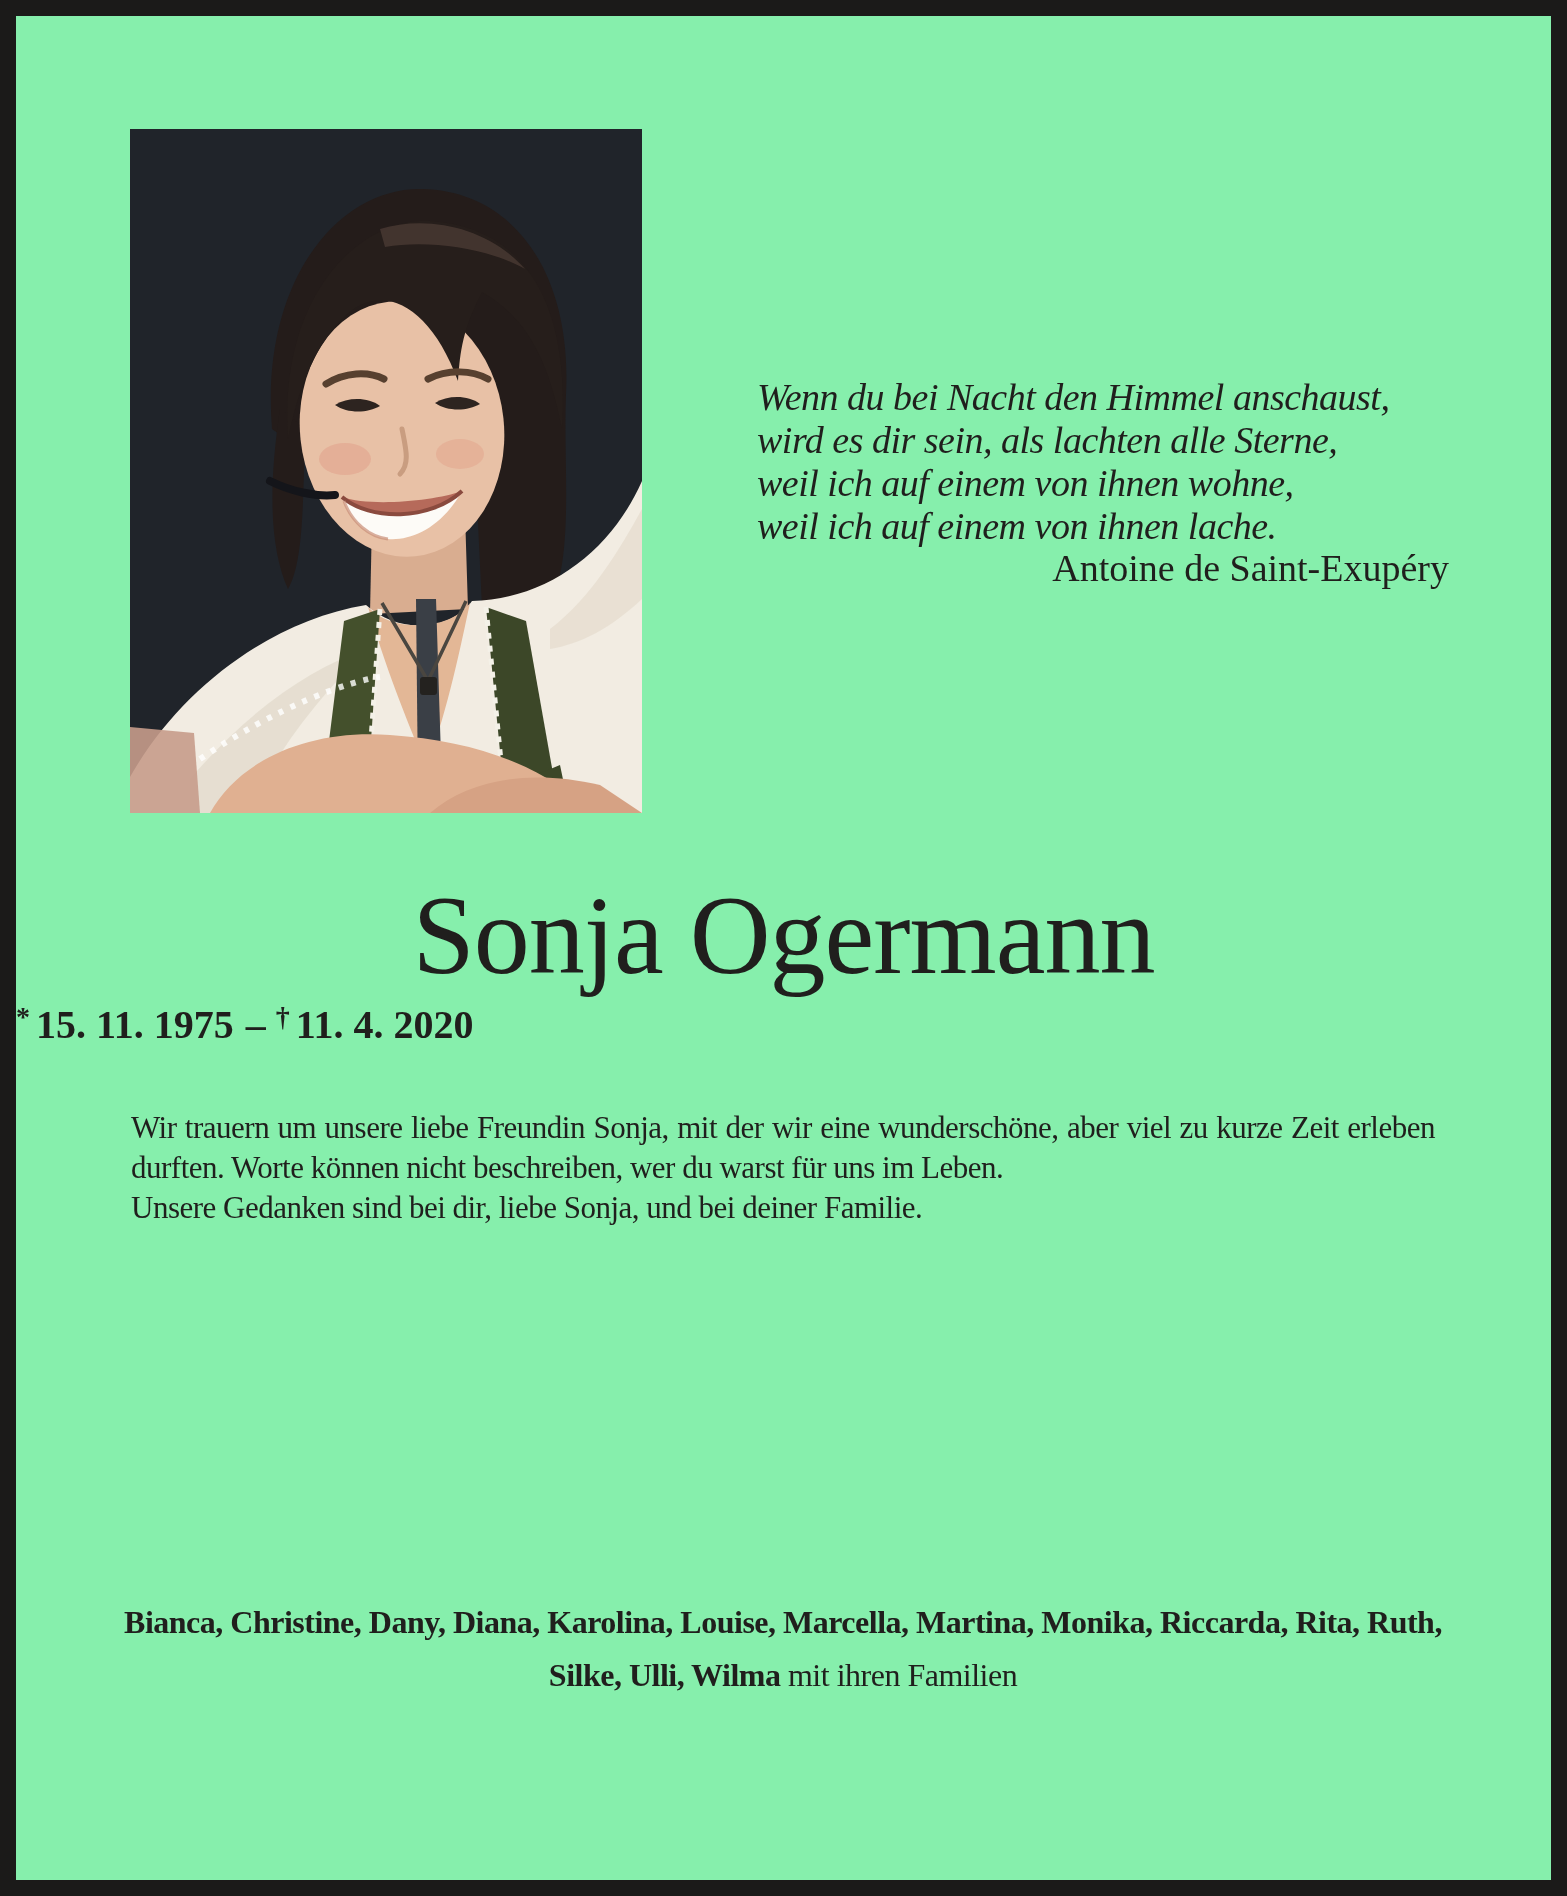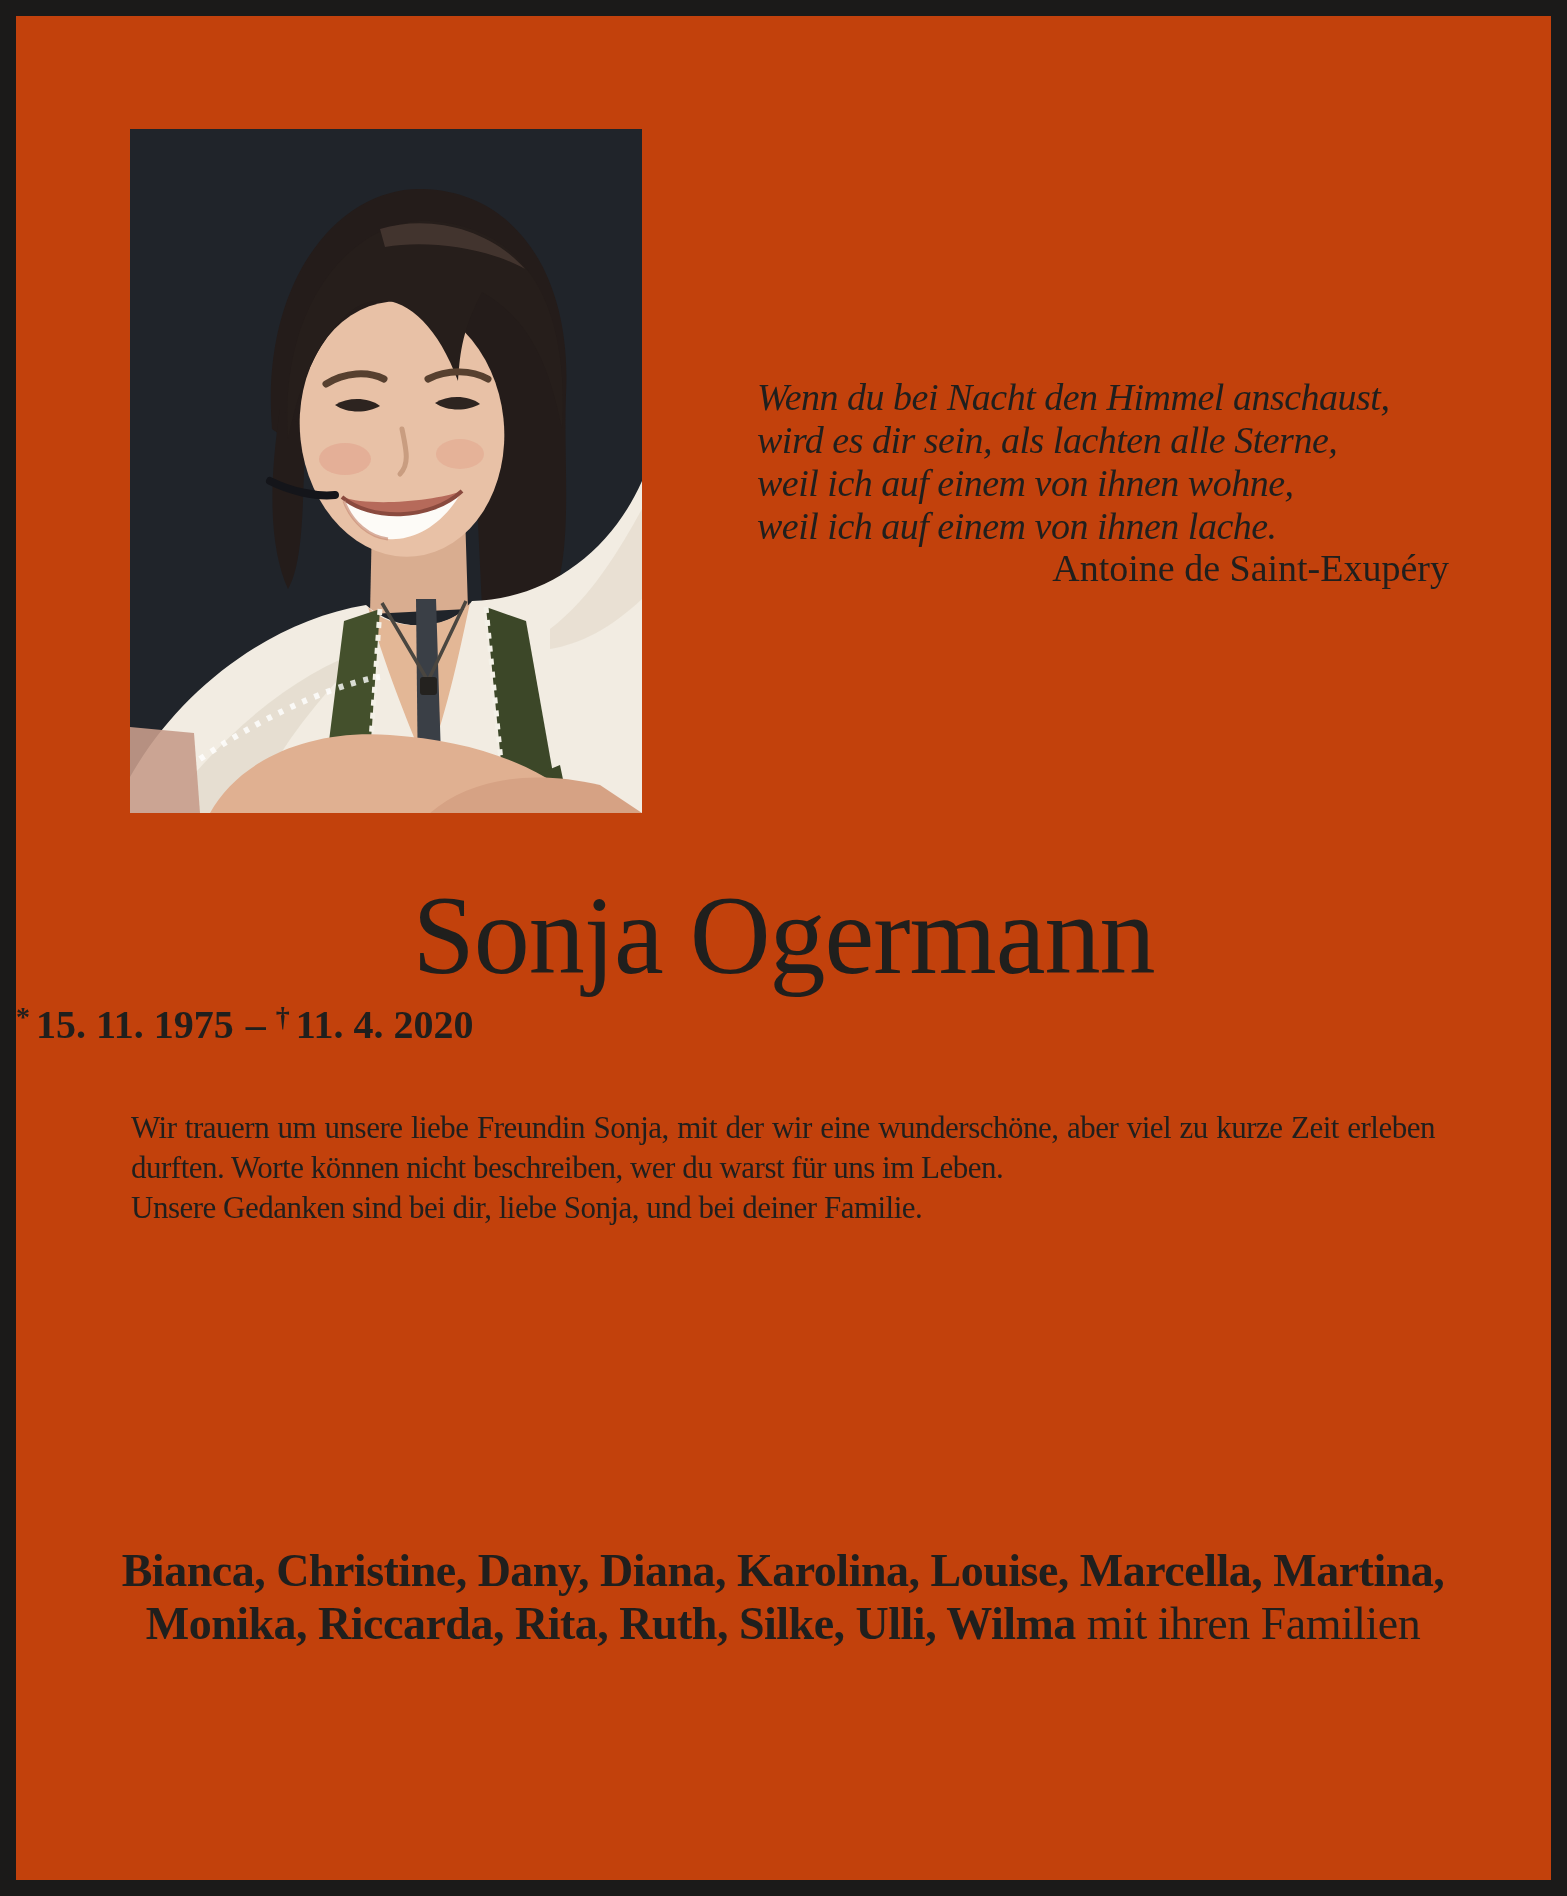--- a/index.html
+++ b/index.html
@@ -1,21 +1,21 @@
 <!DOCTYPE html>
 <html lang="de"><head>
 <meta charset="utf-8">
 <title>Todesanzeige</title>
 <style>
   html, body { margin: 0; padding: 0; background: #ffffff; }
   .page {
     position: relative;
     width: 1567px;
     height: 1896px;
-    background: #c2410c;
+    background: #86efac;
     font-family: "Liberation Serif", "DejaVu Serif", serif;
     color: #201f1d;
     overflow: hidden;
     margin: 0 auto;
   }
   .frame {
     position: absolute;
     inset: 0;
     border: 16px solid #1b1a19;
     pointer-events: none;
@@ -106,23 +106,23 @@
     top: 1522px;
     text-align: center;
     font-size: 40px;
     line-height: 46px;
     white-space: nowrap;
   }
   .mourners {
     position: absolute;
     left: 103px;
     width: 1360px;
-    top: 1544px;
+    top: 1596px;
     text-align: center;
-    font-size: 46px;
+    font-size: 32px;
     line-height: 53px;
     letter-spacing: -0.5px;
     font-weight: bold;
   }
   .mourners .suffix { font-weight: normal; }
 </style>
 </head>
 <body>
 
 <div class="page">

